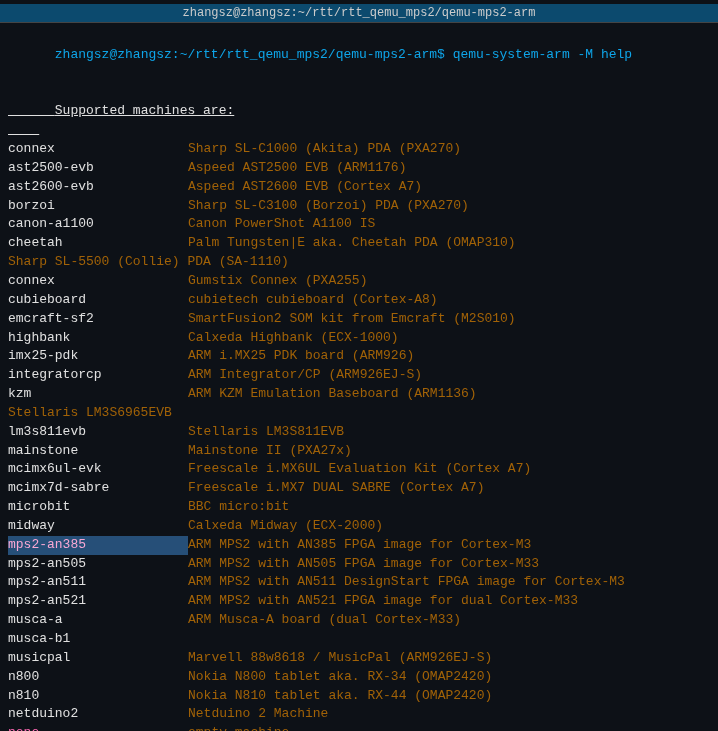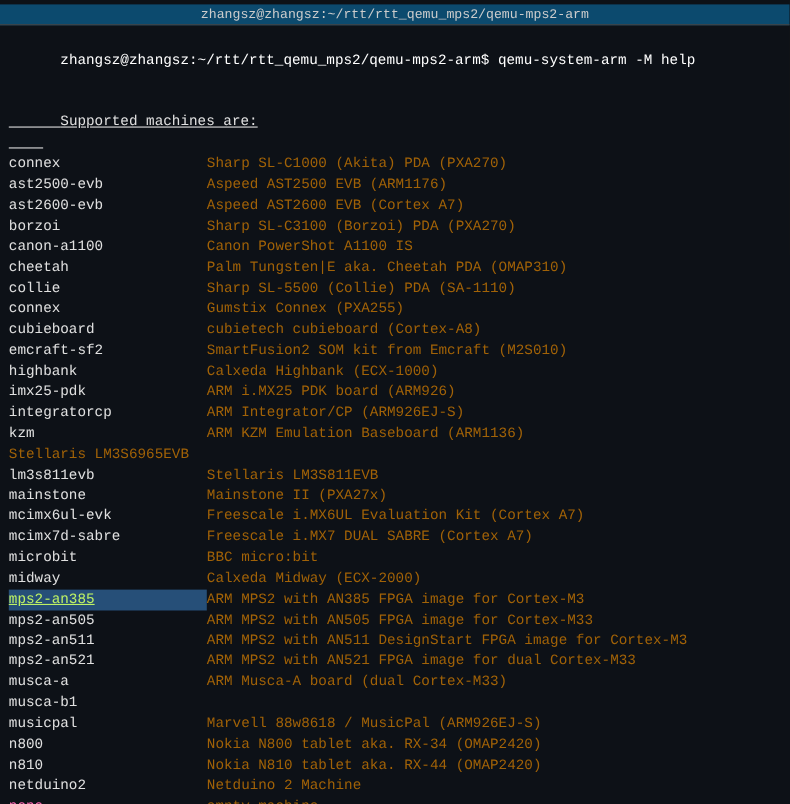--- a/index.html
+++ b/index.html
@@ -36,21 +36,21 @@
       overflow: hidden;
       text-overflow: ellipsis;
     }
 
     .content {
       padding: 4px 8px;
       line-height: 1.45;
     }
 
     .prompt-line {
-      color: #ffffff;
+      color: #0ea5e9;
       white-space: nowrap;
       overflow: hidden;
     }
 
     .header-line {
       color: #e0e0e0;
       text-decoration: underline;
     }
 
     .machine-row {
@@ -59,22 +59,21 @@
     }
 
     .machine-name {
       color: #e0e0e0;
       min-width: 180px;
       display: inline-block;
     }
 
     .machine-name.highlighted {
       background: #264f78;
-      color: #bef264;
-      text-decoration: underline;
+      color: #f9a8d4;
     }
 
     .machine-name.pink {
       color: #ff69b4;
     }
 
     .machine-desc {
       color: #a16207;
     }
 
@@ -97,21 +96,21 @@
     <div class="line header-line">
       <span>Supported machines are:</span>
     </div>
     <div id="machine-list">
         <div class="machine-row line"><span class="machine-name">connex</span><span class="machine-desc">Sharp SL-C1000 (Akita) PDA (PXA270)</span></div>
         <div class="machine-row line"><span class="machine-name">ast2500-evb</span><span class="machine-desc">Aspeed AST2500 EVB (ARM1176)</span></div>
         <div class="machine-row line"><span class="machine-name">ast2600-evb</span><span class="machine-desc">Aspeed AST2600 EVB (Cortex A7)</span></div>
         <div class="machine-row line"><span class="machine-name">borzoi</span><span class="machine-desc">Sharp SL-C3100 (Borzoi) PDA (PXA270)</span></div>
         <div class="machine-row line"><span class="machine-name">canon-a1100</span><span class="machine-desc">Canon PowerShot A1100 IS</span></div>
         <div class="machine-row line"><span class="machine-name">cheetah</span><span class="machine-desc">Palm Tungsten|E aka. Cheetah PDA (OMAP310)</span></div>
-        <div class="machine-row line"><span class="machine-name">collie</span><span class="machine-desc">Sharp SL-5500 (Collie) PDA (SA-1110)</span></div>
+        <div class="machine-row line"><span class="machine-desc">Sharp SL-5500 (Collie) PDA (SA-1110)</span></div>
         <div class="machine-row line"><span class="machine-name">connex</span><span class="machine-desc">Gumstix Connex (PXA255)</span></div>
         <div class="machine-row line"><span class="machine-name">cubieboard</span><span class="machine-desc">cubietech cubieboard (Cortex-A8)</span></div>
         <div class="machine-row line"><span class="machine-name">emcraft-sf2</span><span class="machine-desc">SmartFusion2 SOM kit from Emcraft (M2S010)</span></div>
         <div class="machine-row line"><span class="machine-name">highbank</span><span class="machine-desc">Calxeda Highbank (ECX-1000)</span></div>
         <div class="machine-row line"><span class="machine-name">imx25-pdk</span><span class="machine-desc">ARM i.MX25 PDK board (ARM926)</span></div>
         <div class="machine-row line"><span class="machine-name">integratorcp</span><span class="machine-desc">ARM Integrator/CP (ARM926EJ-S)</span></div>
         <div class="machine-row line"><span class="machine-name">kzm</span><span class="machine-desc">ARM KZM Emulation Baseboard (ARM1136)</span></div>
         <div class="machine-row line"><span class="machine-desc">Stellaris LM3S6965EVB</span></div>
         <div class="machine-row line"><span class="machine-name">lm3s811evb</span><span class="machine-desc">Stellaris LM3S811EVB</span></div>
         <div class="machine-row line"><span class="machine-name">mainstone</span><span class="machine-desc">Mainstone II (PXA27x)</span></div>

